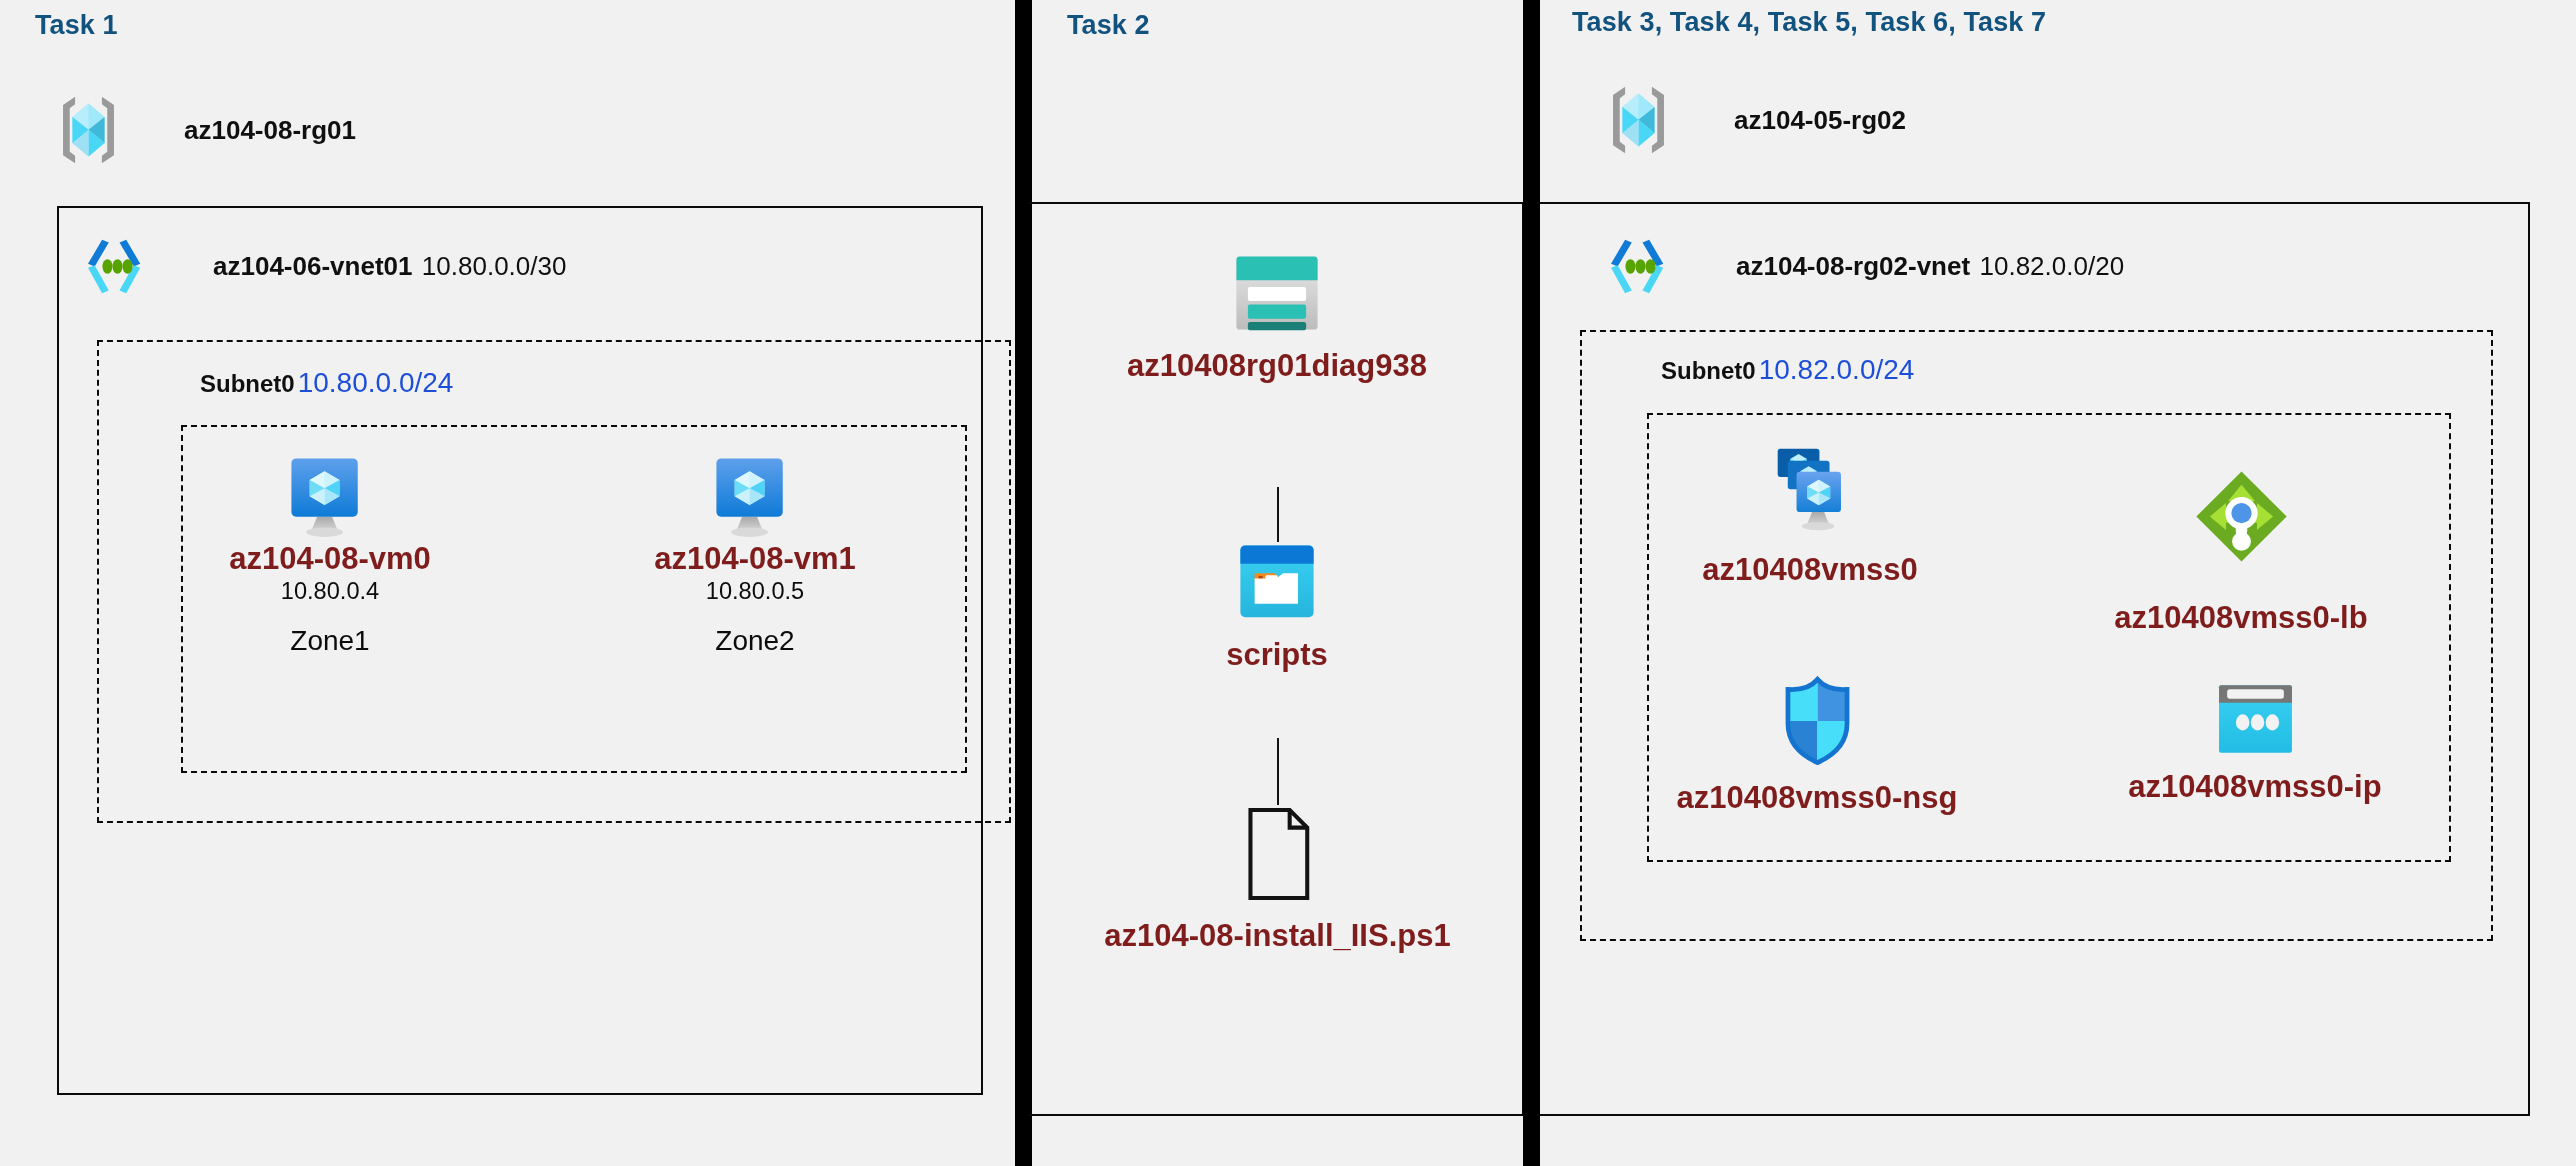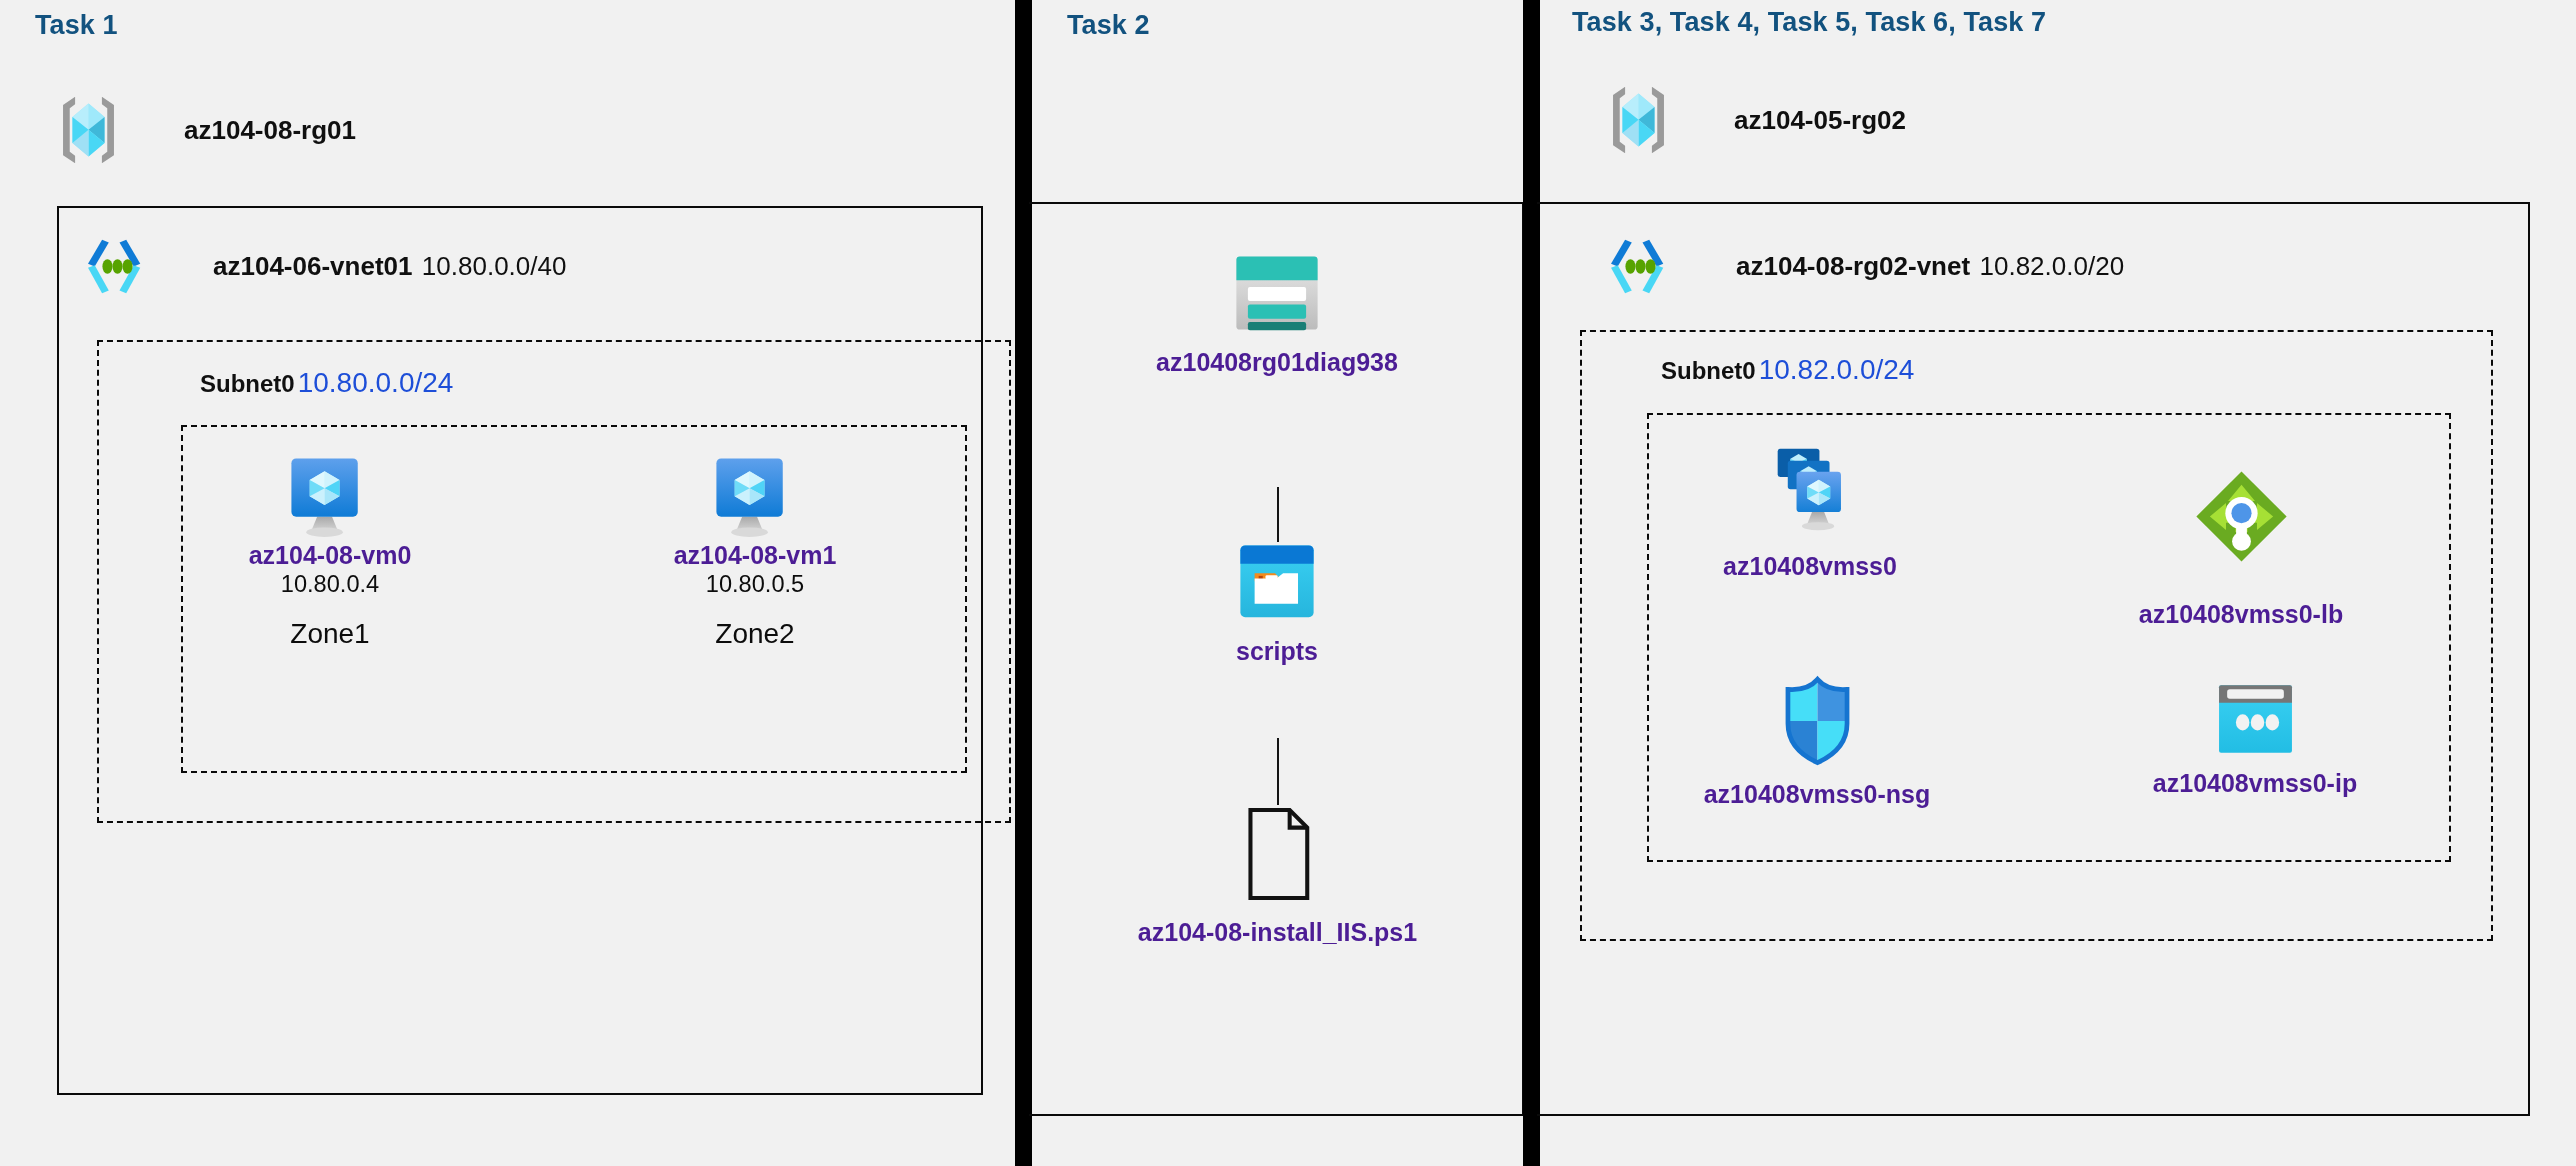--- a/index.html
+++ b/index.html
@@ -38,21 +38,21 @@
   .hdr-row{position:absolute;display:flex;align-items:center;gap:15px;white-space:nowrap;}
   .hdr-name{font-weight:bold;font-size:26px;color:#101010;margin-left:47px;}
   .hdr-cidr{font-weight:normal;font-size:26px;color:#101010;}
 
   .subnet-label{position:absolute;white-space:nowrap;}
   .subnet-label .sn-name{font-weight:bold;font-size:24px;color:#101010;}
   .subnet-label .sn-cidr{font-weight:normal;font-size:28px;color:#1d4ed8;}
 
   
   .node{position:absolute;display:flex;flex-direction:column;align-items:center;}
-  .node .cap{font-weight:bold;font-size:25px;color:#4c1d95;white-space:nowrap;line-height:1.18;text-align:center;}
+  .node .cap{font-weight:bold;font-size:31px;color:#7f1d1d;white-space:nowrap;line-height:1.18;text-align:center;}
   .node .cap-sub{font-weight:normal;font-size:23.6px;color:#0c0c0c;white-space:nowrap;line-height:1.18;text-align:center;}
   .node .cap-zone{font-weight:normal;font-size:28px;color:#0c0c0c;white-space:nowrap;line-height:1.18;text-align:center;}
   .gap-zone{height:19px;}
 
   .connector{position:absolute;width:2px;background:#141414;}
 
   svg{display:block;}
 </style>
 </head>
 <body>
@@ -89,21 +89,21 @@
           <path d="M6 52 L16 48 L37 86 L27 90 Z" fill="#49d7f5"></path>
           <path d="M63 10 L53 14 L74 50 L84 46 Z" fill="#0f7bd6"></path>
           <path d="M84 52 L74 48 L53 86 L63 90 Z" fill="#49d7f5"></path>
           <ellipse cx="35" cy="50" rx="7.5" ry="11" fill="#57a300"></ellipse>
           <ellipse cx="50" cy="50" rx="7.5" ry="11" fill="#57a300"></ellipse>
           <ellipse cx="65" cy="50" rx="7.5" ry="11" fill="#57a300"></ellipse>
         </svg>
       </span>
       <span style="display:flex;align-items:baseline;gap:9.4px;">
         <span class="hdr-name">az104-06-vnet01</span>
-        <span class="hdr-cidr">10.80.0.0/40</span>
+        <span class="hdr-cidr">10.80.0.0/30</span>
       </span>
     </div>
 
     <div class="box-dashed" style="left:97px;top:340px;width:910px;height:479px;"></div>
 
     <div class="subnet-label" style="left:200px;top:367px;">
       <span class="sn-name">Subnet0</span>
       <span class="sn-cidr">10.80.0.0/24</span>
     </div>
 

